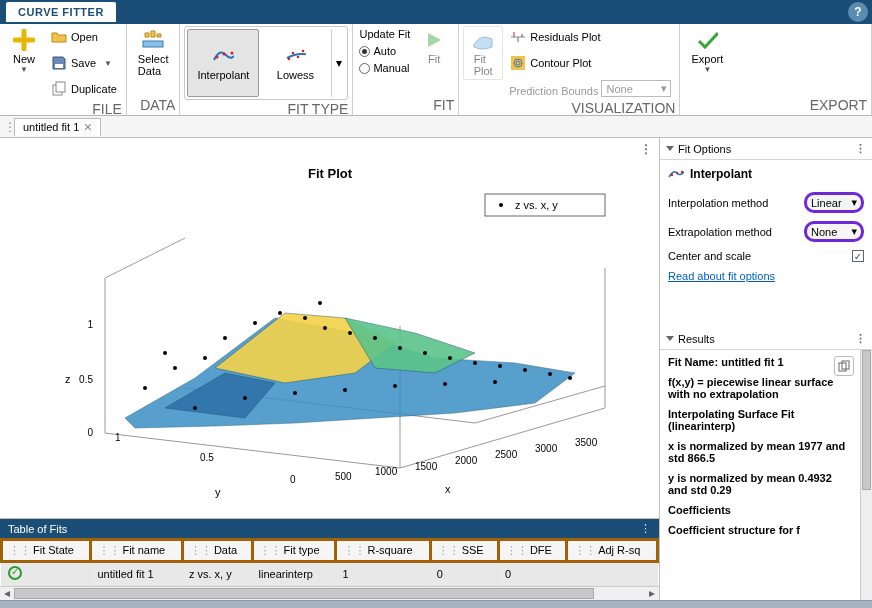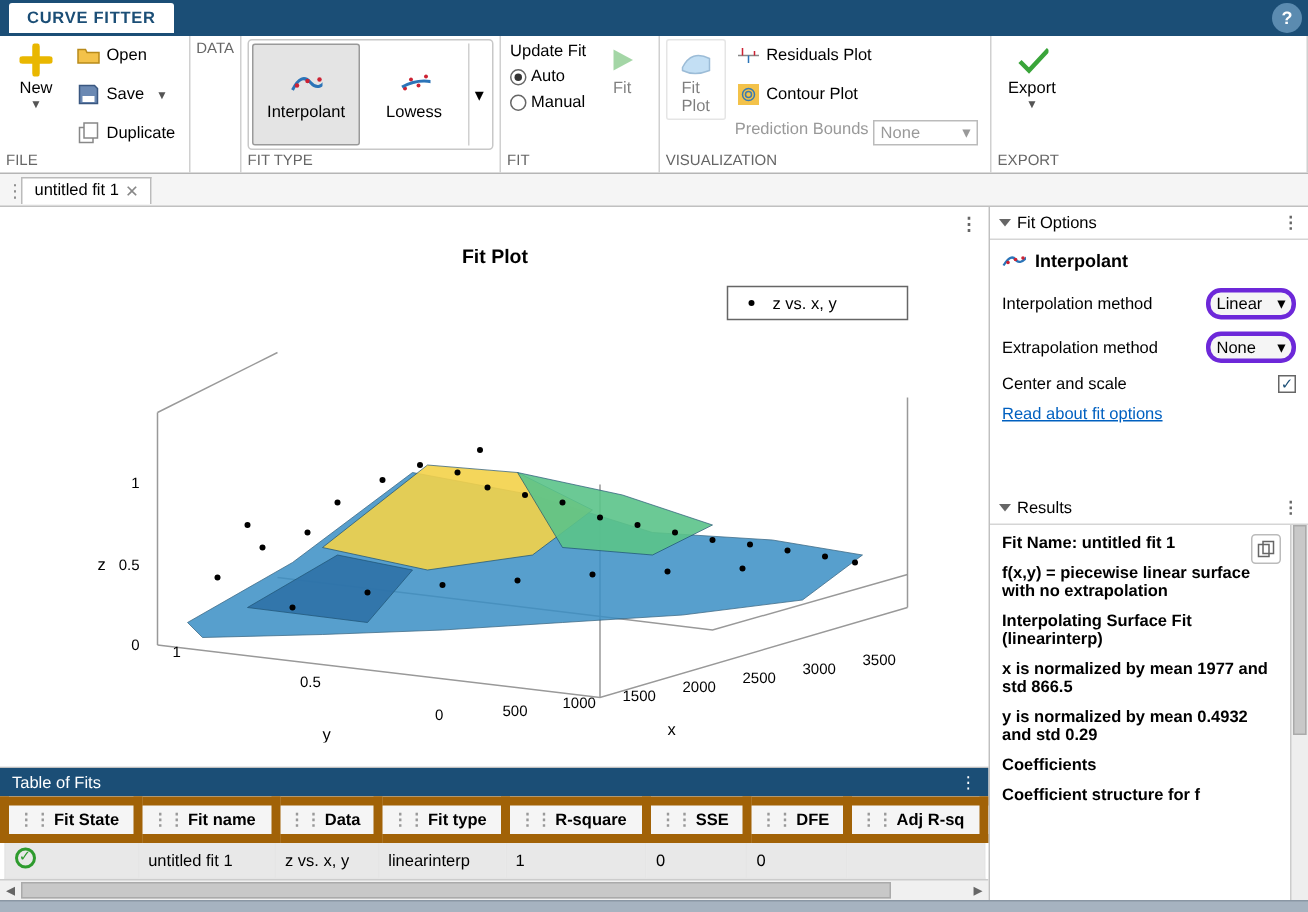--- a/index.html
+++ b/index.html
@@ -8,21 +8,21 @@
 
   
   .tabstrip { height: 24px; background: #1b4e76; display: flex; align-items: center; position: relative; }
   .tab-app { background: #fff; color: #1b4e76; padding: 4px 12px; font-size: 11px; font-weight: 600; border-radius: 2px 2px 0 0; margin-left: 6px; letter-spacing: 0.5px; }
   .help-btn { position: absolute; right: 4px; top: 2px; width: 20px; height: 20px; background: #5b8bb0; border-radius: 50%; color: #fff; text-align: center; line-height: 20px; font-weight: bold; cursor: pointer; }
 
   
   .toolstrip { background: #fff; height: 92px; display: flex; border-bottom: 1px solid #b5b5b5; }
   .group { display: flex; flex-direction: column; border-right: 1px solid #d0d0d0; padding: 2px 4px 0; }
   .group-body { flex: 1; display: flex; align-items: flex-start; gap: 2px; }
-  .group-label { text-align: left; font-size: 10px; color: #666; padding: 1px 0 2px; }
+  .group-label { text-align: right; font-size: 14px; color: #666; padding: 1px 0 2px; }
   .vbtn { display: flex; flex-direction: column; align-items: center; justify-content: center; padding: 2px 6px; border: 1px solid transparent; border-radius: 2px; cursor: pointer; min-width: 40px; }
   .vbtn.selected { background: #e4e4e4; border-color: #9a9a9a; }
   .vbtn.disabled { opacity: 0.5; pointer-events: none; }
   .vbtn .icon { width: 22px; height: 22px; margin-bottom: 2px; display:flex; align-items:center; justify-content:center; }
   .vbtn .lbl { font-size: 11px; }
   .gallery-box { border: 1px solid #c8c8c8; border-radius: 3px; padding: 2px; display: flex; align-items:center; }
   .gallery-drop { width: 14px; display:flex; align-items:center; justify-content:center; border-left:1px solid #d0d0d0; height:68px; cursor:pointer;}
   .row-btns { display:flex; flex-direction:column; gap:4px; }
   .rbtn { display:flex; align-items:center; gap:4px; padding:2px 4px; cursor:pointer; font-size:11px; border:1px solid transparent; }
   .small-icon { width:16px; height:16px; display:flex; align-items:center; justify-content:center; }
@@ -39,21 +39,21 @@
   
   .mainarea { flex:1; display:flex; overflow:hidden; }
   .leftcol { flex:1; display:flex; flex-direction:column; border-right:1px solid #c0c0c0; overflow:hidden; }
   .plotpane { flex:1; background:#fff; position:relative; display:flex; align-items:center; justify-content:center; }
   .plotpane .kebab { position:absolute; top:4px; right:6px; color:#666; cursor:pointer; font-weight:bold; letter-spacing:1px; }
   .plot-svg { width: 630px; height: 340px; }
 
   .fits-panel { border-top:1px solid #c0c0c0; }
   .fits-title { background:#1b4e76; color:#fff; font-size:11px; padding:3px 8px; display:flex; justify-content:space-between; align-items:center; }
   .fits-table { font-size:11px; width:100%; border-collapse:collapse; background:#fff; }
-  .fits-table th { text-align:left; font-weight:bold; padding:3px 6px; border:6px solid #a16207; background:#f5f5f5; }
+  .fits-table th { text-align:left; font-weight:normal; padding:3px 6px; border:3px solid #a16207; background:#f5f5f5; }
   .fits-table th .grip { color:#999; margin-right:2px; }
   .fits-table td { padding:3px 6px; border:1px solid #e5e5e5; background:#e8e8e8; }
   .hscroll { height:14px; background:#f0f0f0; border-top:1px solid #ccc; position:relative; }
   .hscroll .thumb { position:absolute; left:14px; top:1px; height:11px; width:580px; background:#c8c8c8; border:1px solid #aaa; }
   .hscroll .ar { position:absolute; top:0; width:14px; height:14px; text-align:center; line-height:12px; color:#666; cursor:pointer; }
   .hscroll .ar.l { left:0; } .hscroll .ar.r { right:0; }
 
   
   .rightcol { width: 212px; display:flex; flex-direction:column; background:#fff; }
   .panel-hdr { border-bottom:1px solid #d5d5d5; padding:4px 6px; font-size:11px; display:flex; align-items:center; gap:4px; }
@@ -130,20 +130,32 @@
                 </svg>
             </span>
             <span>Duplicate</span>
           </div>
         </div>
       </div>
       <div class="group-label">FILE</div>
     </div>
 
     <div class="group">
+      <div class="group-body">
+        <div class="vbtn">
+          <div class="icon">
+            <svg width="22" height="22">
+                <rect x="1" y="12" width="20" height="6" fill="#88c1ea" stroke="#3b7bb0"></rect>
+                <path d="M3 4h4v4H3zM9 2h4v6H9zM15 5h4v3h-4z" fill="#f3c24a" stroke="#b88a1a"></path>
+              </svg>
+          </div>
+          <span class="lbl" style="white-space:pre;">Select
+Data</span>
+        </div>
+      </div>
       <div class="group-label">DATA</div>
     </div>
 
     <div class="group">
       <div class="group-body">
         <div class="gallery-box">
           <div class="vbtn selected" style="width:72px;height:68px;">
             <div class="icon">
               <svg width="28" height="22">
                   <path d="M2 15 Q8 3 14 10 T26 6" fill="none" stroke="#2b74b8" stroke-width="2"></path>
@@ -224,21 +236,21 @@
           <div class="rbtn">
             <span class="small-icon">
               <svg width="16" height="16">
                   <rect x="1" y="1" width="14" height="14" fill="#f3c24a"></rect>
                   <circle cx="8" cy="8" r="4" fill="none" stroke="#3b7bb0"></circle>
                   <circle cx="8" cy="8" r="2" fill="none" stroke="#3b7bb0"></circle>
                 </svg>
             </span>
             <span>Contour Plot</span>
           </div>
-          <div style="display:flex;align-items:flex-start;gap:3px;padding:2px 4px;">
+          <div style="display:flex;align-items:flex-end;gap:3px;padding:2px 4px;">
             <span style="font-size:11px;color:#999;">Prediction Bounds</span>
             <div class="select-pb">
               <span>None</span>
                 <span>▾</span>
             </div>
           </div>
         </div>
       </div>
       <div class="group-label">VISUALIZATION</div>
     </div>

